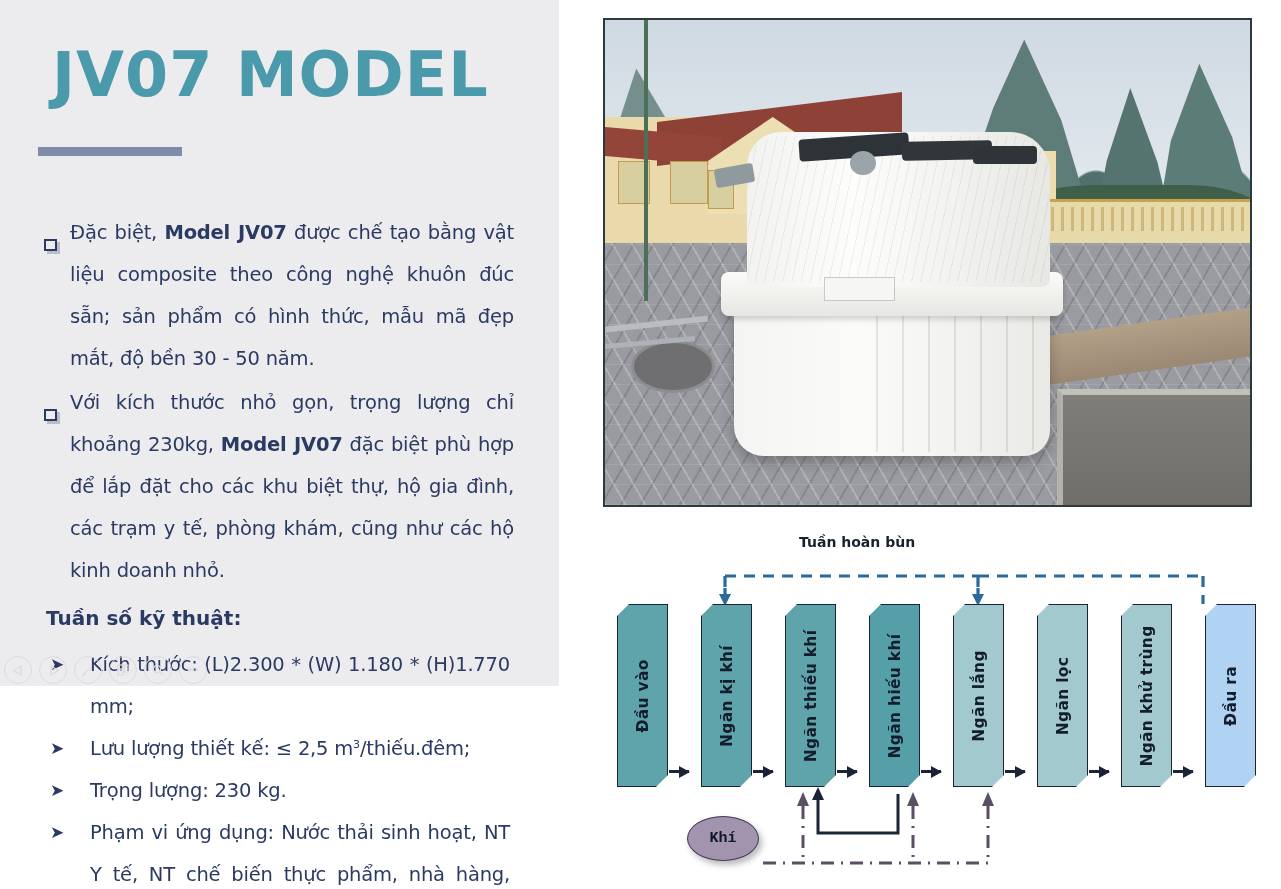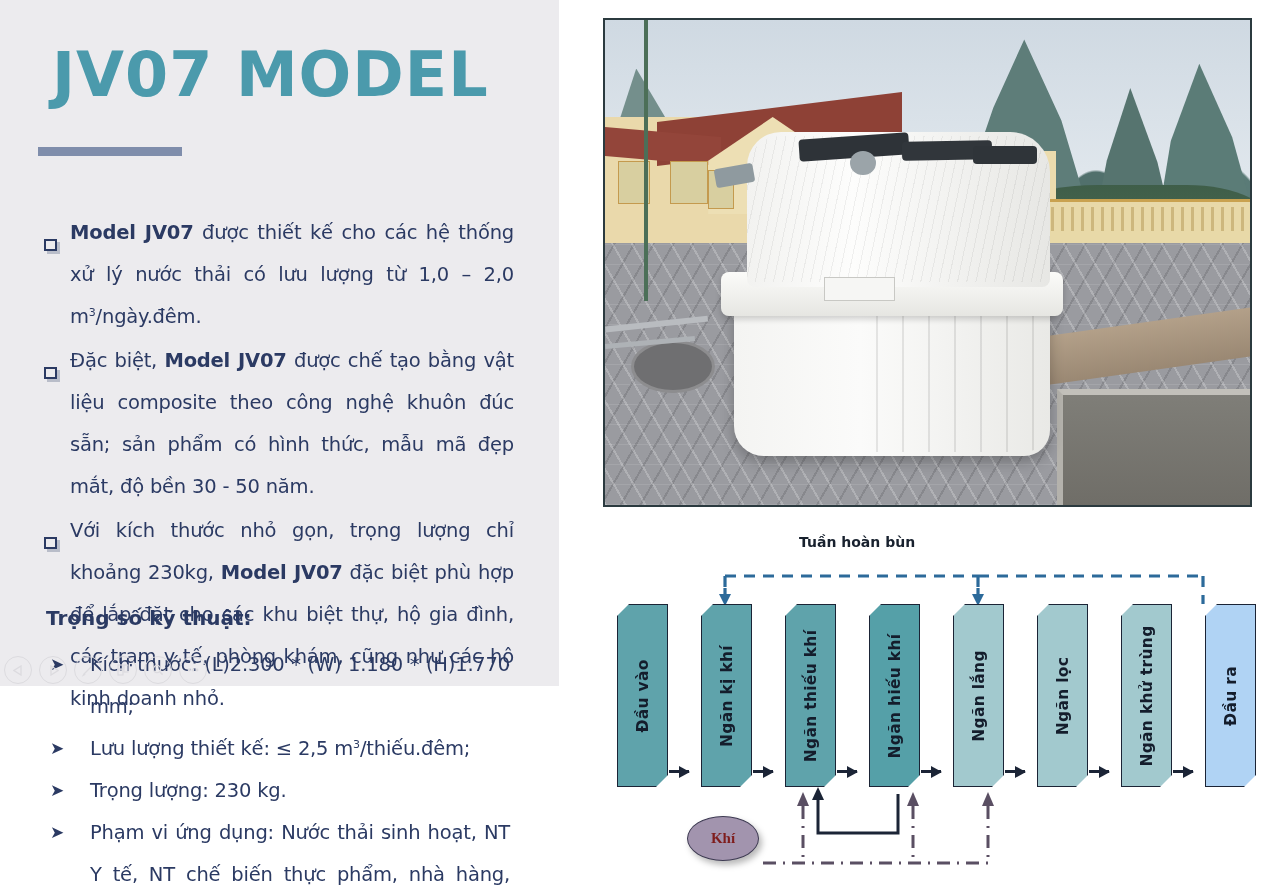--- a/index.html
+++ b/index.html
@@ -302,52 +302,48 @@
     content: ""; position: absolute; right: -1px; top: -4.5px;
     border-left: 11px solid #1b2436;
     border-top: 6px solid transparent;
     border-bottom: 6px solid transparent;
   }
   .khi-ellipse {
     position: absolute; left: 84px; top: 288px;
     width: 72px; height: 45px; border-radius: 50%;
     background: #a294ae; border: 1.6px solid #3d3a52;
     display: flex; align-items: center; justify-content: center;
-    font-size: 15px; font-weight: 700; color: #7f1d1d;
-    font-family: Liberation Serif, serif;
+    font-size: 15px; font-weight: 700; color: #0f172a;
+    font-family: Liberation Mono, monospace;
     filter: drop-shadow(3px 4px 3px rgba(0,0,0,.28));
   }
   svg.overlay { position: absolute; left:0; top:0; width: 660px; height: 355px; overflow: visible; }
 </style>
 </head>
 <body>
 
 <div class="slide">
 
   <div class="left-panel">
 
     <div class="title">JV07 MODEL</div>
     <div class="title-rule"></div>
 
     <div class="bullets" id="bullets">
         <div class="bullet-row">
           <div class="bullet-mark"><i class="sq"></i></div>
-          <div class="bullet-text"><b>Model JV07</b><span> được thiết kế cho các hệ thống xử lý nước thải có lưu lượng từ 1,0 – 2,0 m</span><sup>3</sup><span>/ngày.đêm.</span></div>
-        </div>
-        <div class="bullet-row">
-          <div class="bullet-mark"><i class="sq"></i></div>
           <div class="bullet-text"><span>Đặc biệt, </span><b>Model JV07</b><span> được chế tạo bằng vật liệu composite theo công nghệ khuôn đúc sẵn; sản phẩm có hình thức, mẫu mã đẹp mắt, độ bền 30 - 50 năm.</span></div>
         </div>
         <div class="bullet-row">
           <div class="bullet-mark"><i class="sq"></i></div>
           <div class="bullet-text"><span>Với kích thước nhỏ gọn, trọng lượng chỉ khoảng 230kg, </span><b>Model JV07</b><span> đặc biệt phù hợp để lắp đặt cho các khu biệt thự, hộ gia đình, các trạm y tế, phòng khám, cũng như các hộ kinh doanh nhỏ.</span></div>
         </div>
       </div>
 
-    <div class="spec-title">Trọng số kỹ thuật:</div>
+    <div class="spec-title">Tuần số kỹ thuật:</div>
     <div class="specs" id="specs">
         <div class="spec-row">
           <div class="spec-mark">➤</div>
           <div class="spec-text"><span>Kích thước: (L)2.300 * (W) 1.180 * (H)1.770 mm;</span></div>
         </div>
         <div class="spec-row">
           <div class="spec-mark">➤</div>
           <div class="spec-text"><span>Lưu lượng thiết kế: ≤ 2,5 m</span><sup>3</sup><span>/thiếu.đêm;</span></div>
         </div>
         <div class="spec-row">

